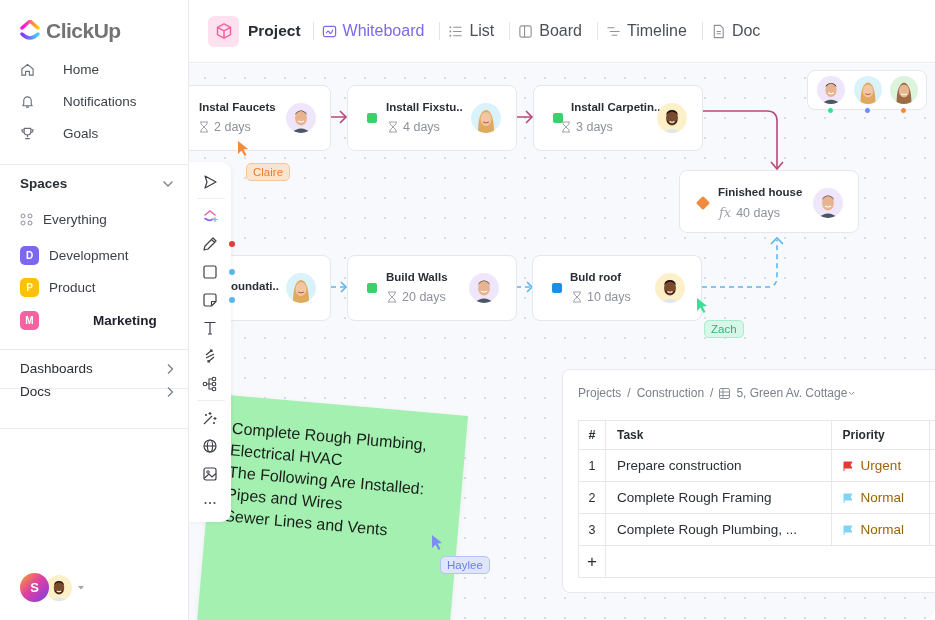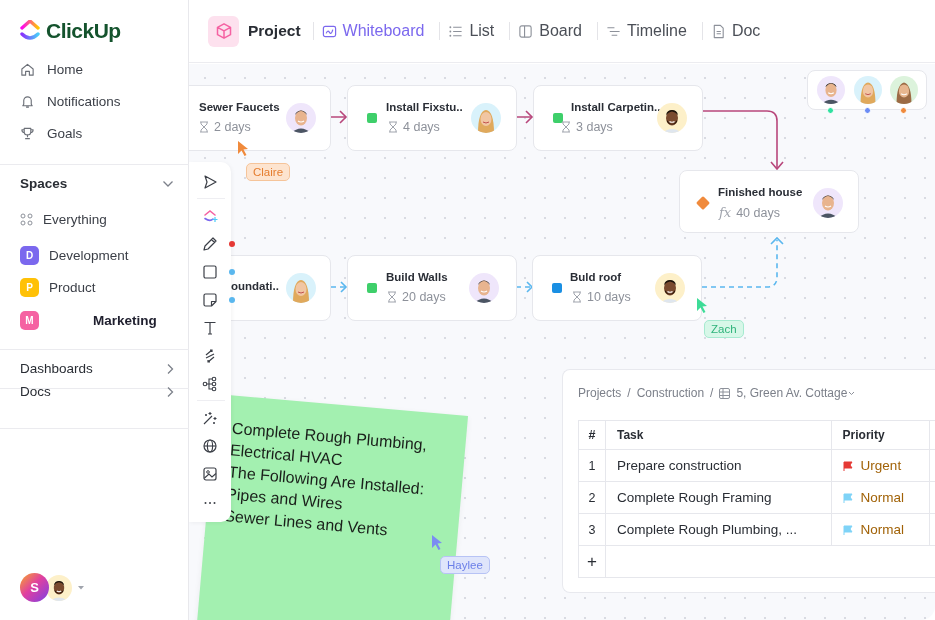--- a/index.html
+++ b/index.html
@@ -2,22 +2,22 @@
 <html><head>
 <meta charset="utf-8">
 <style>
   * { box-sizing: border-box; margin: 0; padding: 0; }
   html, body { width: 935px; height: 620px; overflow: hidden; background: #fff; }
   body { font-family: "Liberation Sans", "DejaVu Sans", sans-serif; color: #292d34; position: relative; }
 
   
   .sidebar { position: absolute; left: 0; top: 0; width: 189px; height: 620px; background: #fff; border-right: 1px solid #e8e8ec; }
   .logo { position: absolute; left: 20px; top: 19px; display: flex; align-items: center; gap: 6px; }
-  .logo-text { font-size: 21px; font-weight: bold; color: #14532d; letter-spacing: -0.5px; }
-  .nav-item { position: absolute; left: 20px; display: flex; align-items: center; gap: 12px; font-size: 13.5px; color: #3b3f47; cursor: pointer; }
+  .logo-text { font-size: 21px; font-weight: bold; color: #737373; letter-spacing: -0.5px; }
+  .nav-item { position: absolute; left: 20px; display: flex; align-items: center; gap: 28px; font-size: 13.5px; color: #3b3f47; cursor: pointer; }
   .nav-item svg { width: 15px; height: 15px; }
   .divider { position: absolute; left: 0; width: 189px; height: 1px; background: #ebebef; }
   .section-head { position: absolute; left: 20px; right: 14px; display: flex; justify-content: space-between; align-items: center; font-size: 13.5px; color: #292d34; cursor: pointer; }
   .section-head.bold { font-weight: bold; }
   .space-item { position: absolute; left: 20px; display: flex; align-items: center; gap: 10px; font-size: 13.5px; color: #3b3f47; cursor: pointer; }
   .space-badge { width: 19px; height: 19px; border-radius: 5px; color: #fff; font-size: 10px; font-weight: bold; display: flex; align-items: center; justify-content: center; }
   .space-item.active span.lbl { font-weight: bold; color: #1f1f2e; margin-left: 44px; }
   .user-area { position: absolute; left: 20px; top: 573px; display: flex; align-items: center; }
   .avatar-s { width: 29px; height: 29px; border-radius: 50%; background: linear-gradient(135deg, #f9a825 0%, #e040a0 45%, #7b3fe4 100%); color: #fff; font-weight: bold; font-size: 13px; display: flex; align-items: center; justify-content: center; position: relative; z-index: 2; }
   .avatar-photo { border-radius: 50%; overflow: hidden; display: flex; align-items: flex-end; justify-content: center; }
@@ -273,21 +273,21 @@
       <path d="M142 223 H157" stroke-dasharray="5 4"></path>
       <path d="M152 218 L157 223 L152 228"></path>
       <path d="M327 223 H343" stroke-dasharray="5 4"></path>
       <path d="M338 218 L343 223 L338 228"></path>
       <path d="M513 223 H578 Q588 223 588 213 V176" stroke-dasharray="5 4"></path>
       <path d="M582 180 L588 174 L594 180"></path>
     </g>
   </svg>
 
   <div class="card" style="left:-8px;top:21px;width:150px">
-    <span class="title" style="left:17px">Sewer Faucets</span>
+    <span class="title" style="left:17px">Instal Faucets</span>
     <span class="dur" style="left:17px">
       <svg class="hourglass" viewBox="0 0 10 12">
           <path d="M1 1 H9 M1 11 H9 M2 1 V3 L5 6 L2 9 V11 M8 1 V3 L5 6 L8 9 V11" fill="none" stroke="#a0a4ad" stroke-width="1"></path>
         </svg>
       <span>2 days</span>
     </span>
     <div class="av" style="left:104px"><svg class="face" viewBox="0 0 30 30">
           <use href="#face-man1"></use>
         </svg></div>
   </div>

